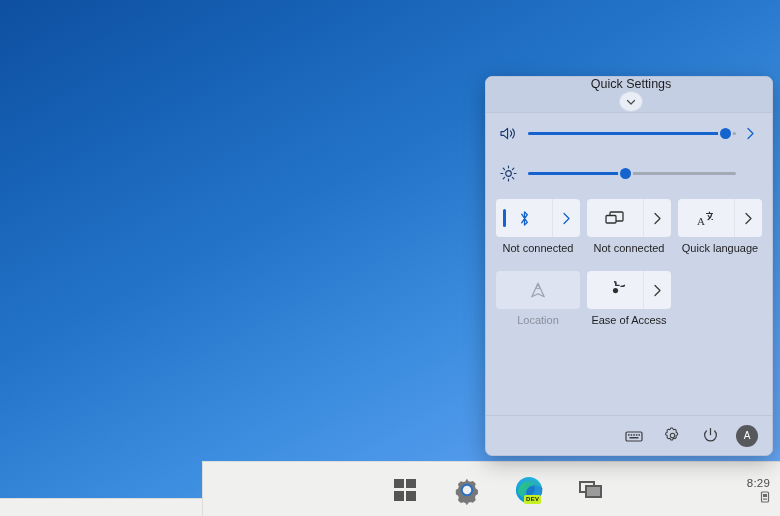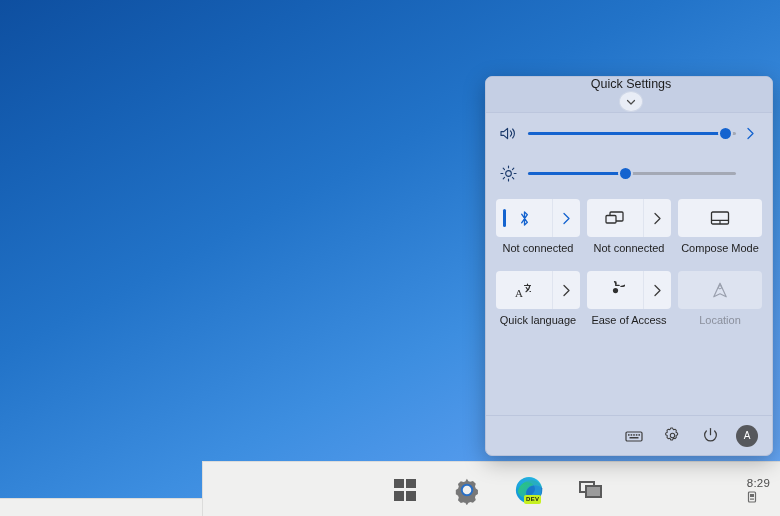--- a/index.html
+++ b/index.html
@@ -53,21 +53,21 @@
   .taskview { position: relative; width: 24px; height: 18px; }
   .taskview i {
     position: absolute; display: block;
     border: 2px solid #5a5a5a; background: #f0f0ef;
   }
   .taskview i.back { left: 0; top: 0; width: 16px; height: 12px; }
   .taskview i.front { left: 6px; top: 4px; width: 17px; height: 13px; background:#9b9b9b; border-color:#5a5a5a;}
 
   #clock {
     position: absolute; right: 10px; top: 0; height: 55px;
-    display: flex; flex-direction: column; align-items: flex-start;
+    display: flex; flex-direction: column; align-items: flex-end;
     justify-content: center; gap: 2px; cursor: pointer;
   }
   #clock .time { font-size: 11.5px; color: #4c4c4c; letter-spacing: .2px; }
   #clock .trayicon { width: 10px; height: 12px; }
 
   
   #qs {
     position: absolute; left: 485px; top: 76px;
     width: 288px; height: 380px;
     background: #ccd5e8;
@@ -300,80 +300,69 @@
           </span>
           <span class="tile-chev">
             <svg width="9" height="13" viewBox="0 0 9 13">
               <path d="M2 1.5L7 6.5 2 11.5" fill="none" stroke="#3c3c3c" stroke-width="1.3" stroke-linecap="round" stroke-linejoin="round"></path>
             </svg>
           </span>
         </div>
         <div class="tile-label">Not connected</div>
       </div>
 
-      <div class="tile">
-        <div class="tile-box">
-          <span class="tile-main">
-            <svg width="20" height="16" viewBox="0 0 20 16">
-              <rect x="1.5" y="2" width="17" height="12" rx="1.2" fill="none" stroke="#303030" stroke-width="1.3"></rect>
-              <path d="M1.5 10.3h17M10 10.3V14" fill="none" stroke="#303030" stroke-width="1.2"></path>
-            </svg>
-          </span>
-        </div>
-        <div class="tile-label">Compose Mode</div>
-      </div>
 
 
       <div class="tile">
         <div class="tile-box">
           <span class="tile-main">
             <svg width="20" height="19" viewBox="0 0 20 19">
               <text x="1" y="16" font-family="Liberation Serif, serif" font-size="11" fill="#303030">A</text>
               <path d="M10.5 4.5h6M13.5 3v1.5M15.8 4.5c-.4 3-1.8 5-3.8 6.2M12.2 6.6c.8 1.9 2.3 3.3 4.3 3.9" fill="none" stroke="#303030" stroke-width="1.2" stroke-linecap="round"></path>
             </svg>
           </span>
           <span class="tile-chev">
             <svg width="9" height="13" viewBox="0 0 9 13">
               <path d="M2 1.5L7 6.5 2 11.5" fill="none" stroke="#3c3c3c" stroke-width="1.3" stroke-linecap="round" stroke-linejoin="round"></path>
             </svg>
           </span>
         </div>
         <div class="tile-label">Quick language</div>
       </div>
 
 
+
+      <div class="tile">
+        <div class="tile-box dim">
+          <span class="tile-main">
+            <svg width="18" height="19" viewBox="0 0 18 19">
+              <path d="M9 2.2l6.2 13.6L9 12.8 2.8 15.8 9 2.2z" fill="none" stroke="#9aa0ae" stroke-width="1.2" stroke-linejoin="round"></path>
+              <circle cx="9" cy="6.2" r="1.6" fill="none" stroke="#9aa0ae" stroke-width="1.1"></circle>
+            </svg>
+          </span>
+        </div>
+        <div class="tile-label off">Location</div>
+      </div>
 
       <div class="tile">
         <div class="tile-box">
           <span class="tile-main">
             <svg width="19" height="19" viewBox="0 0 19 19">
               <path d="M15 5.4A7 7 0 109.8 2.6" fill="none" stroke="#303030" stroke-width="1.4" stroke-linecap="round"></path>
               <path d="M9.8 1v3.4h3.3" fill="none" stroke="#303030" stroke-width="1.4" stroke-linecap="round" stroke-linejoin="round"></path>
               <circle cx="9.5" cy="9.6" r="2.6" fill="#303030"></circle>
             </svg>
           </span>
           <span class="tile-chev">
             <svg width="9" height="13" viewBox="0 0 9 13">
               <path d="M2 1.5L7 6.5 2 11.5" fill="none" stroke="#3c3c3c" stroke-width="1.3" stroke-linecap="round" stroke-linejoin="round"></path>
             </svg>
           </span>
         </div>
         <div class="tile-label">Ease of Access</div>
-      </div>
-
-      <div class="tile">
-        <div class="tile-box dim">
-          <span class="tile-main">
-            <svg width="18" height="19" viewBox="0 0 18 19">
-              <path d="M9 2.2l6.2 13.6L9 12.8 2.8 15.8 9 2.2z" fill="none" stroke="#9aa0ae" stroke-width="1.2" stroke-linejoin="round"></path>
-              <circle cx="9" cy="6.2" r="1.6" fill="none" stroke="#9aa0ae" stroke-width="1.1"></circle>
-            </svg>
-          </span>
-        </div>
-        <div class="tile-label off">Location</div>
       </div>
     </div>
 
     <div id="qs-footer">
       <span class="foot-btn">
         <svg width="18" height="14" viewBox="0 0 18 14">
           <rect x="1" y="3" width="16" height="9" rx="1.2" fill="none" stroke="#3c3c3c" stroke-width="1.2"></rect>
           <g fill="#3c3c3c">
             <rect x="3" y="5.2" width="1.6" height="1.5"></rect>
               <rect x="5.6" y="5.2" width="1.6" height="1.5"></rect>

